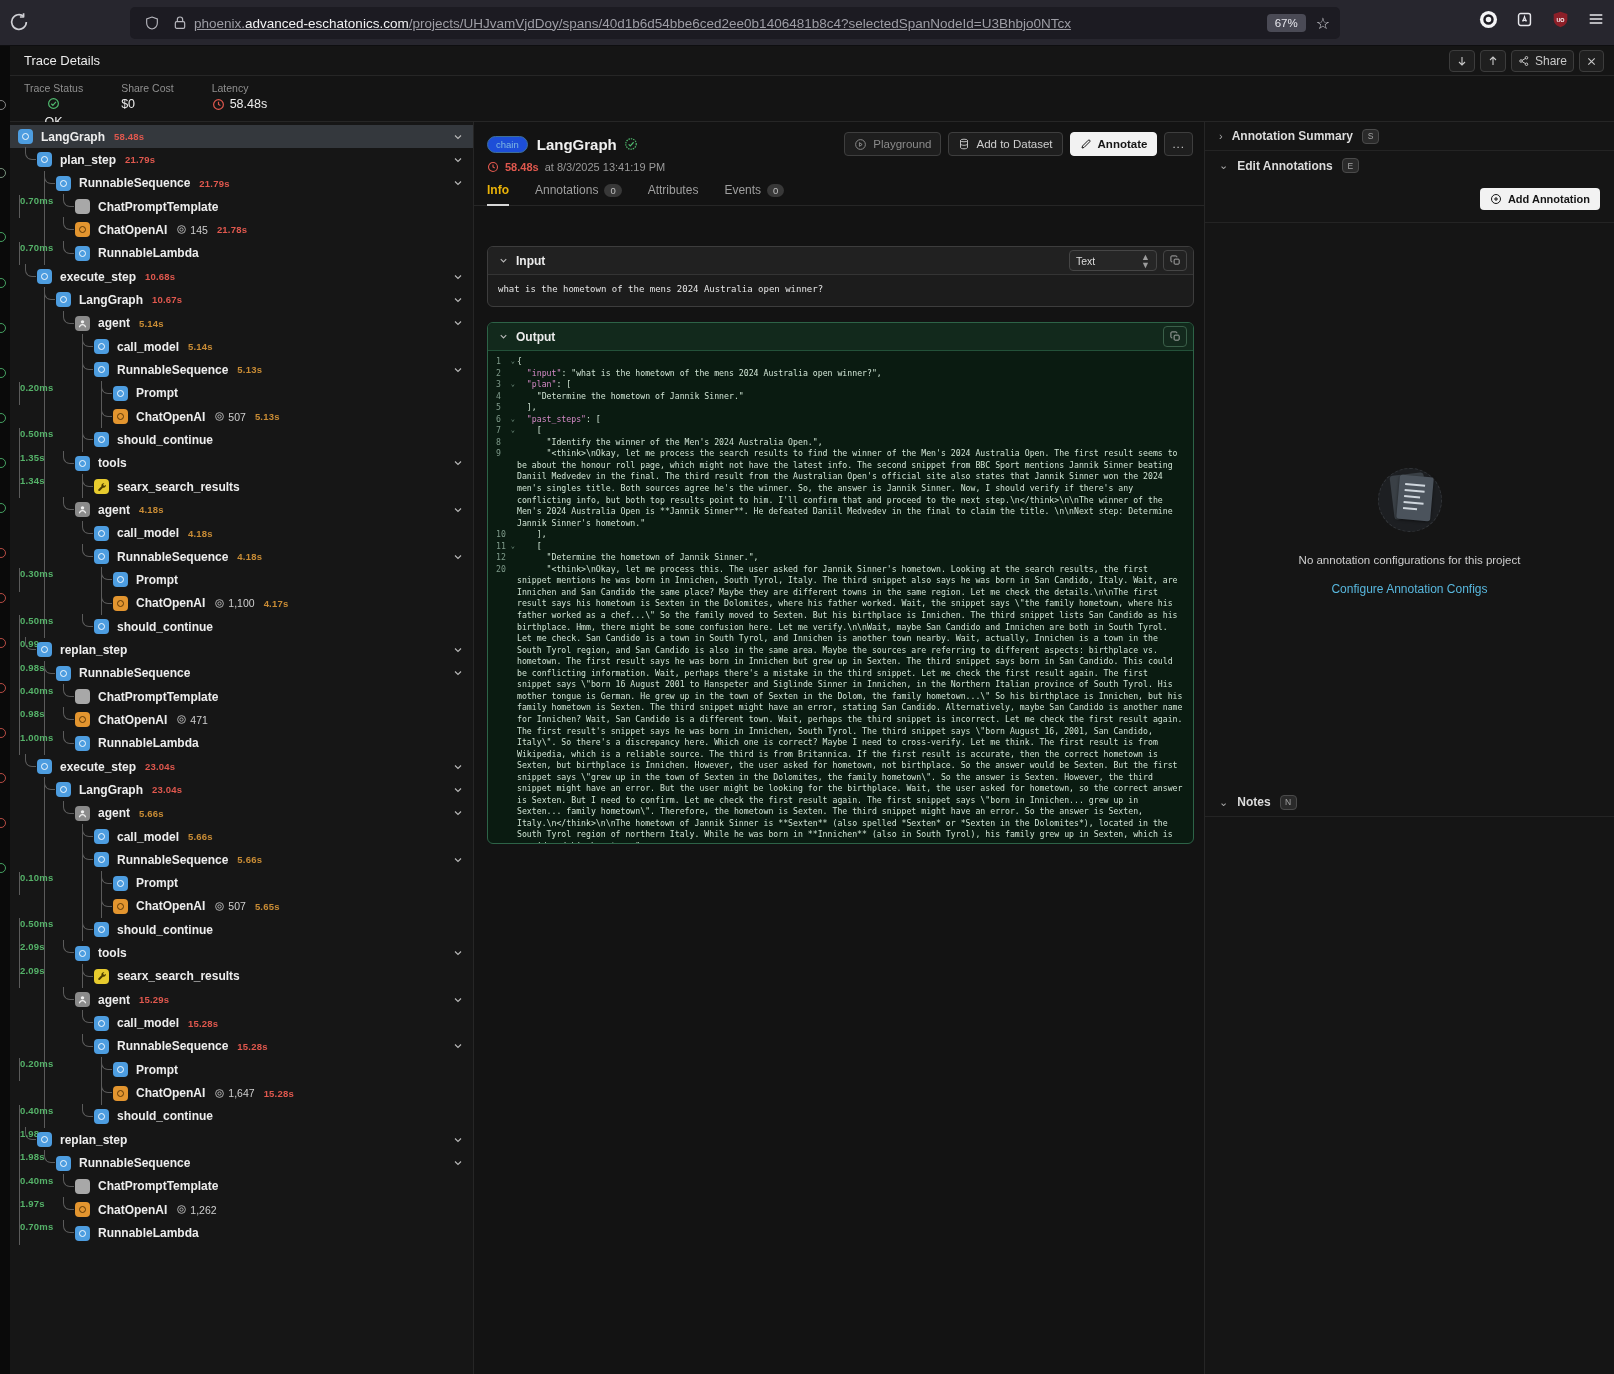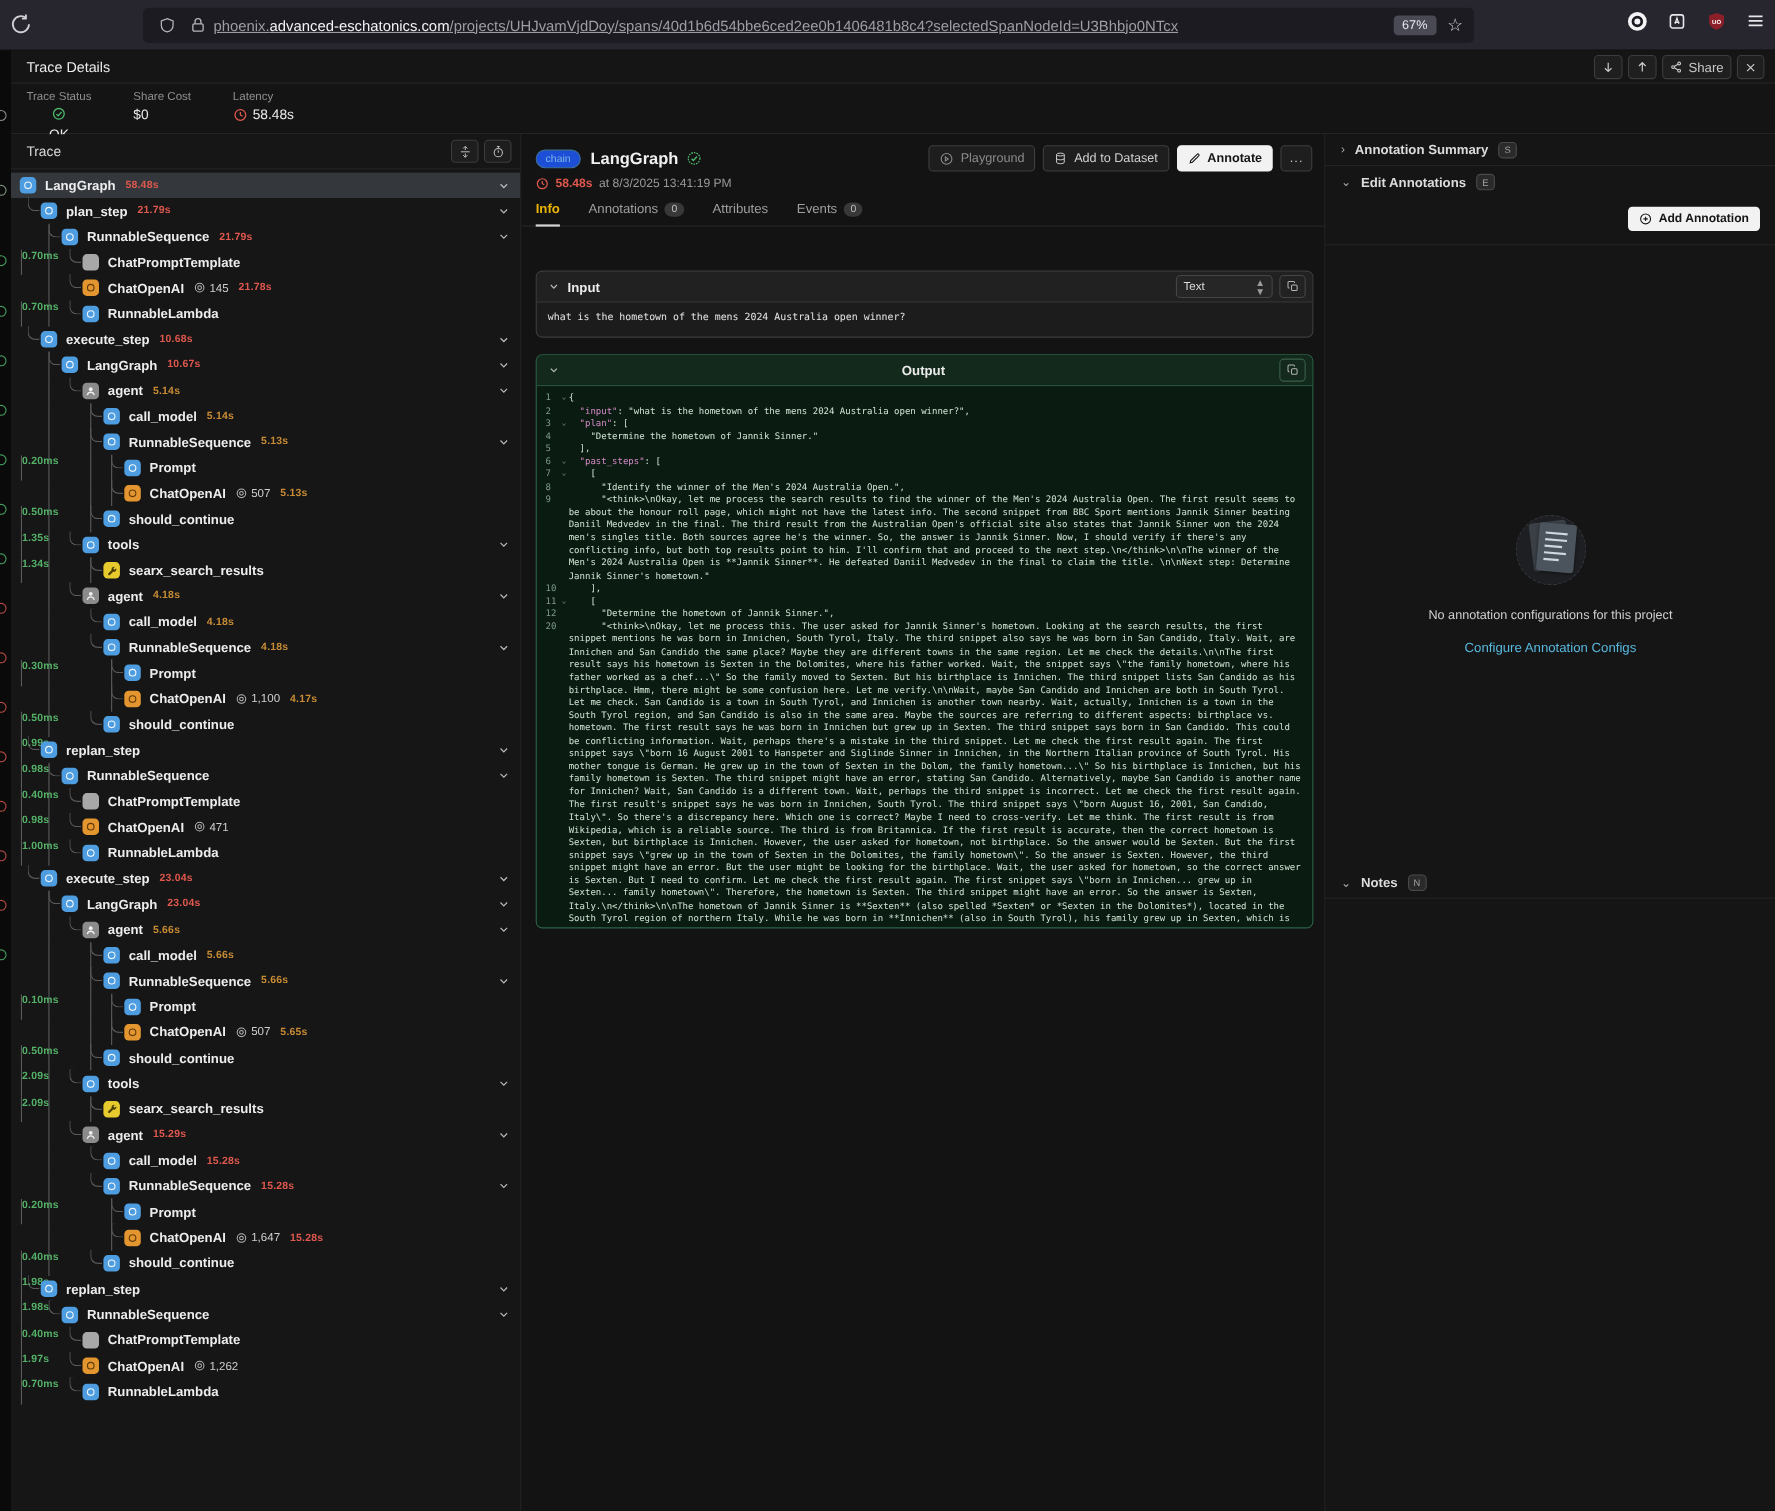--- a/index.html
+++ b/index.html
@@ -76,21 +76,21 @@
   .tab { font-size:12px; color:#9f9f9f; padding-bottom:8px; display:flex; gap:6px; align-items:center; position:relative; }
   .tab.active { color:#eab308; font-weight:600;text-align:right; }
   .tab.active:after { content:""; position:absolute; left:0; right:0; bottom:-1px; height:2px; background:#d6d6d6; }
   .pill { background:#383838; color:#c0c0c0; font-size:9.5px; border-radius:8px; padding:1px 6px; }
 
   .iobox { position:absolute; left:13px; width:707px; border-radius:6px; overflow:hidden; }
   .iobox.input { top:124px; height:61px; border:1px solid #3d3d3d; background:#1c1c1c; }
   .iobox.output { top:200px; height:522px; border:1px solid #2d6347; background:#0a1b11; }
   .iohdr { height:28px; display:flex; align-items:center; padding:0 6px 0 10px; }
   .iobox.input .iohdr { background:#212121; border-bottom:1px solid #343434; }
-  .iobox.output .iohdr { background:#12291c; border-bottom:1px solid #235139;text-align:center; }
+  .iobox.output .iohdr { background:#12291c; border-bottom:1px solid #235139; }
   .iohdr .cv { color:#b9b9b9; margin-right:7px; }
   .iohdr .t { font-size:12px; font-weight:700; color:#ececec; flex:1; }
   .select { height:21px; width:88px; background:#262626; border:1px solid #454545; border-radius:4px; display:flex; align-items:center; font-size:10.5px; color:#dcdcdc; padding:0 6px; margin-right:6px; }
   .select .ar { margin-left:auto; color:#9c9c9c; font-size:9px; line-height:8px; }
   .copybtn { width:24px; height:21px; border:1px solid #454545; background:#222; border-radius:4px; display:flex; align-items:center; justify-content:center; color:#b5b5b5; }
   .iobox.output .copybtn { border-color:#3a5f49; background:#13291d; }
   .inbody { padding:9px 10px; font-family:"DejaVu Sans Mono", monospace; font-size:9px; color:#e6e6e6; }
   .code { padding:5px 6px 6px 4px; }
   .cl { display:flex; }
   .gut { width:25px; flex:0 0 auto; font-family:"DejaVu Sans Mono", monospace; font-size:8.2px; line-height:11.55px; color:#7e9a8a; padding-left:4px; position:relative; }
@@ -245,34 +245,20 @@
               <circle cx="12" cy="12" r="9"></circle>
               <path d="M12 7v5l3.5 2"></path>
             </svg>
           </span>
           <span>58.48s</span>
         </div>
     </div>
   </div>
 
   <div class="lpanel">
-    <div class="lhdr">
-      <span class="t">Trace</span>
-      <span class="b">
-          <svg width="12" height="12" viewBox="0 0 24 24" fill="none" stroke="currentColor" stroke-width="2">
-            <path d="M12 2v7m0 6v7M8 6l4-4 4 4M8 18l4 4 4-4M4 12h16" stroke-width="1.8"></path>
-          </svg>
-        </span>
-      <span class="b">
-          <svg width="12" height="12" viewBox="0 0 24 24" fill="none" stroke="currentColor" stroke-width="1.9">
-            <circle cx="12" cy="13.5" r="7.5"></circle>
-            <path d="M12 13.5V9M9.5 2.5h5M12 2.5V6"></path>
-          </svg>
-        </span>
-    </div>
     <div class="tree">
         <div class="trow sel">
           <span style="width:8px; flex:0 0 auto;"></span>
           <span class="nicon b">
             <span class="ring"></span>
           </span>
           <span class="nname">LangGraph</span>
           <span class="dur r">58.48s</span>
           <span class="chev">
             <svg width="12" height="12" viewBox="0 0 24 24" fill="none" stroke="currentColor" stroke-width="2.2">

